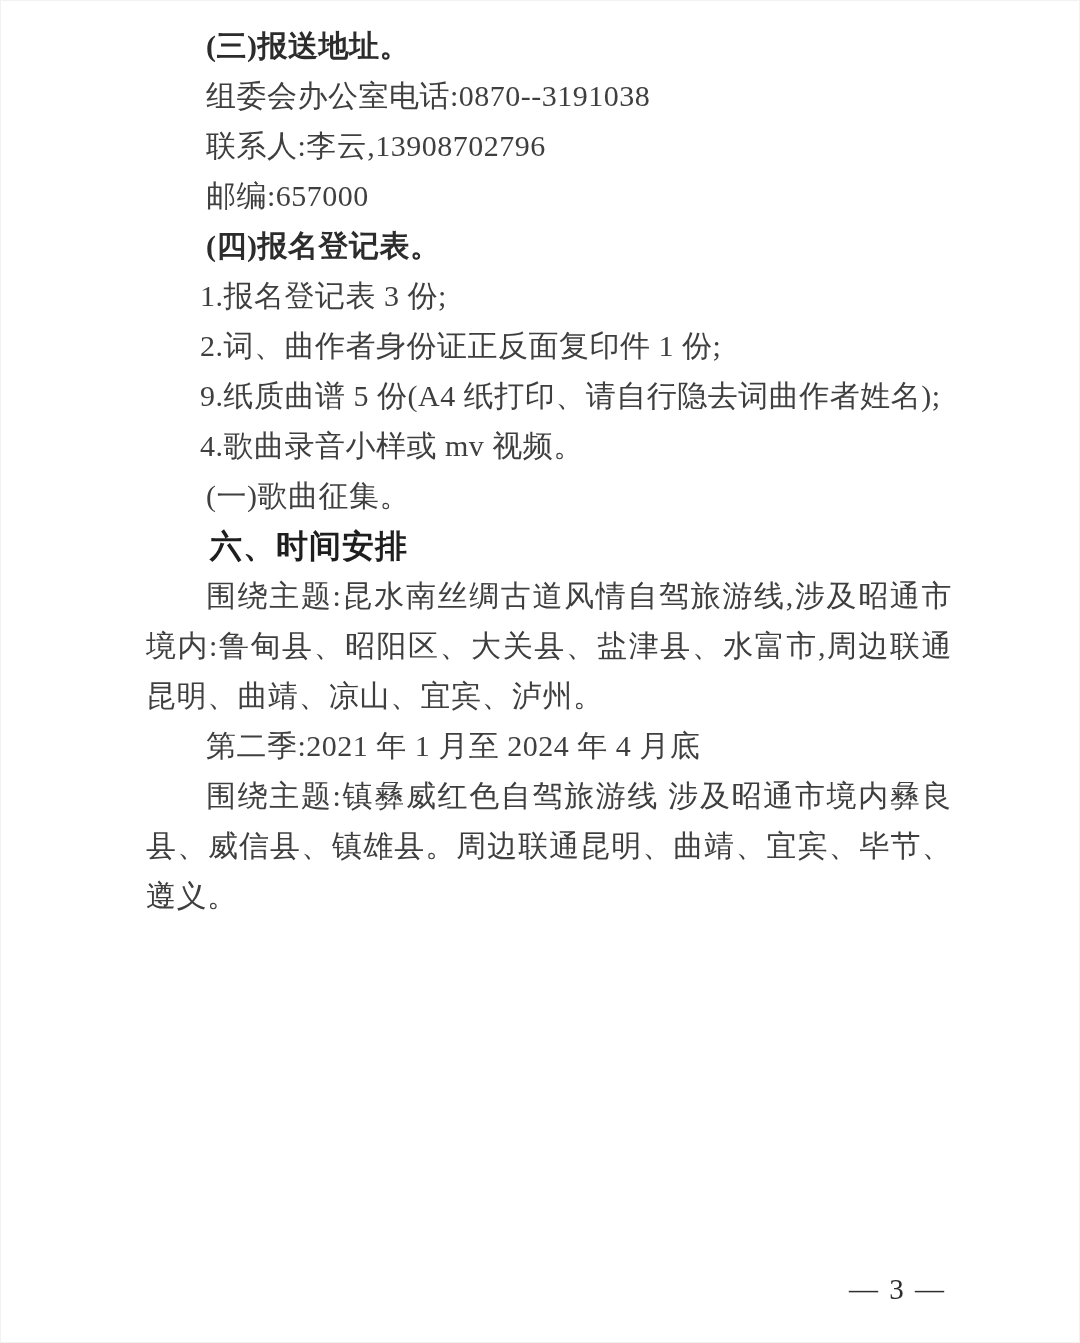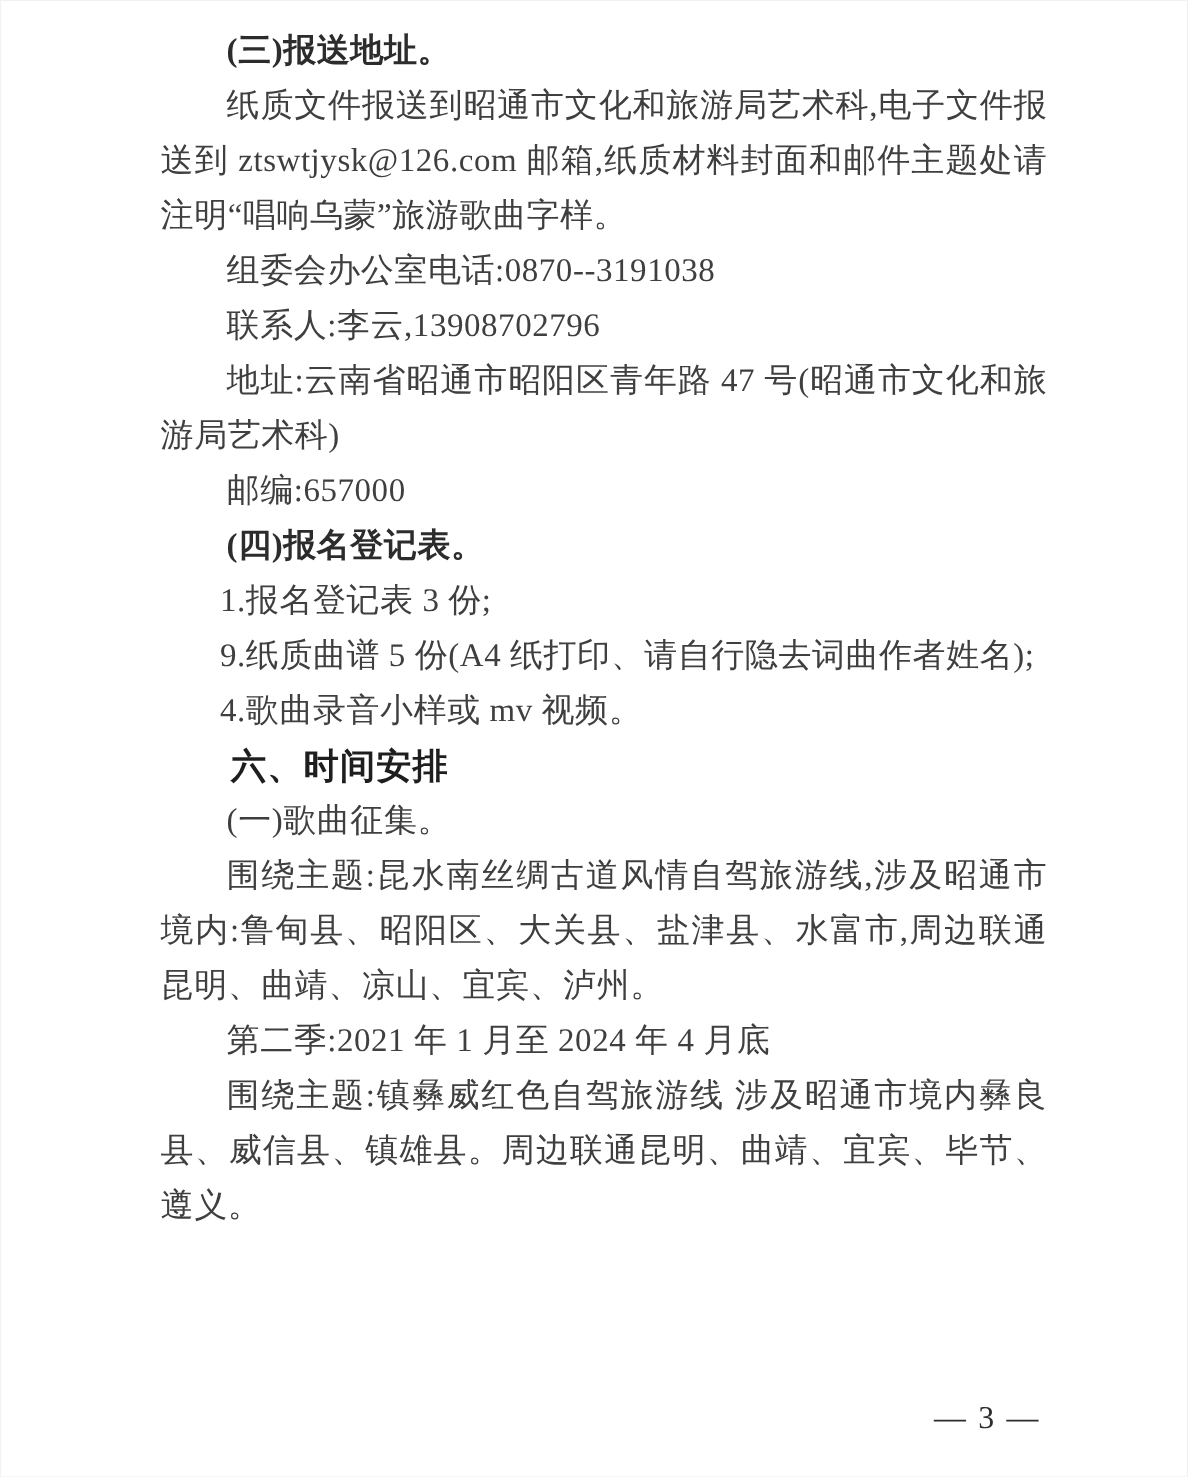--- a/index.html
+++ b/index.html
@@ -57,29 +57,28 @@
     letter-spacing: 2px;
     font-family: "Liberation Serif", "DejaVu Serif", serif;
   }
 </style>
 </head>
 <body>
 
 <div class="page">
   <div class="content">
     <div class="para p-h2">(三)报送地址。</div>
-    <div class="para p-body">纸质文件报送到昭通市文化和旅游局艺术科,电子文件报送到 ztswtjysk@126.com 邮箱,纸质材料封面和邮件主题处请注明“唱响乌蒙”旅游歌曲字样。</div>
     <div class="para p-body">组委会办公室电话:0870--3191038</div>
     <div class="para p-body">联系人:李云,13908702796</div>
-    <div class="para p-body">地址:云南省昭通市昭阳区青年路 47 号(昭通市文化和旅游局艺术科)</div>
     <div class="para p-body">邮编:657000</div>
     <div class="para p-h2">(四)报名登记表。</div>
     <div class="para p-list">1.报名登记表 3 份;</div>
+    <div class="para p-list">2.词、曲作者身份证正反面复印件 1 份;</div>
     <div class="para p-list">9.纸质曲谱 5 份(A4 纸打印、请自行隐去词曲作者姓名);</div>
     <div class="para p-list">4.歌曲录音小样或 mv 视频。</div>
+    <div class="para p-h3">(一)歌曲征集。</div>
     <div class="para p-h1">六、时间安排</div>
-    <div class="para p-h3">(一)歌曲征集。</div>
     <div class="para p-body">围绕主题:昆水南丝绸古道风情自驾旅游线,涉及昭通市境内:鲁甸县、昭阳区、大关县、盐津县、水富市,周边联通昆明、曲靖、凉山、宜宾、泸州。</div>
     <div class="para p-body">第二季:2021 年 1 月至 2024 年 4 月底</div>
     <div class="para p-body">围绕主题:镇彝威红色自驾旅游线 涉及昭通市境内彝良县、威信县、镇雄县。周边联通昆明、曲靖、宜宾、毕节、遵义。</div>
   </div>
   <div class="page-number">— 3 —</div>
 </div>
 
 </body></html>

